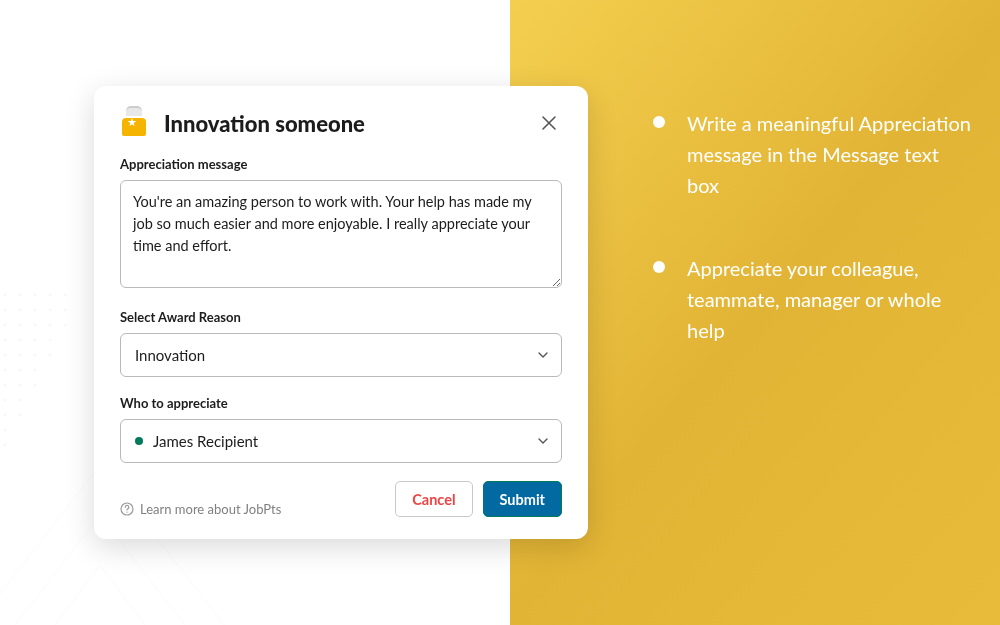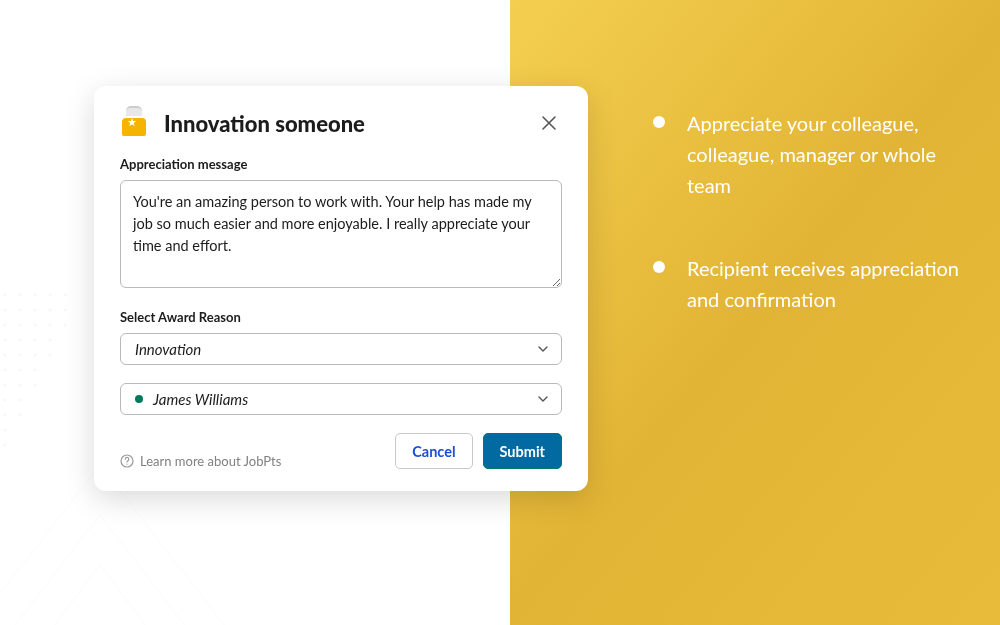--- a/index.html
+++ b/index.html
@@ -130,32 +130,31 @@
       padding: 10px 12px;
       font-size: 14.5px;
       color: #1d1c1d;
       font-family: inherit;
       resize: both;
       line-height: 1.5;
       margin-bottom: 18px;
     }
     .select {
       width: 100%;
-      height: 32px;
+      height: 44px;
       border: 1px solid #b9b9b9;
       border-radius: 6px;
       padding: 0 36px 0 14px;
       font-size: 15px;
       color: #1d1c1d;
       display: flex;
       align-items: center;
       position: relative;
       cursor: pointer;
       margin-bottom: 18px;
-      font-style: italic;
     }
     .chevron {
       position: absolute;
       right: 12px;
       top: 50%;
       transform: translateY(-50%);
     }
     .chevron svg { width: 12px; height: 12px; }
     .presence-dot {
       width: 8px;
@@ -190,21 +189,21 @@
       font-size: 14.5px;
       font-weight: 700;
       cursor: pointer;
       display: flex;
       align-items: center;
       justify-content: center;
     }
     .btn-cancel {
       background: #ffffff;
       border: 1px solid #c9c9c9;
-      color: #1d4ed8;
+      color: #ef4444;
       margin-left: 24px;
     }
     .btn-submit {
       background: #0369a1;
       border: 1px solid #007a5a;
       color: #ffffff;
     }
     .deco-dots {
       position: absolute;
       left: 0;
@@ -271,25 +270,25 @@
   <g fill="none" stroke="#e8e8e8" stroke-width="1">
     <path d="M 0 180 L 140 0 L 280 180 Z"></path>
     <path d="M 40 180 L 140 50 L 240 180 Z"></path>
     <path d="M 80 180 L 140 100 L 200 180 Z"></path>
   </g>
 </svg>
 
 <div class="bullets">
   <div class="bullet">
     <div class="bullet-dot"></div>
-    <div class="bullet-text">Appreciate your colleague, colleague, manager or whole team</div>
+    <div class="bullet-text">Write a meaningful Appreciation message in the Message text box</div>
   </div>
   <div class="bullet">
     <div class="bullet-dot"></div>
-    <div class="bullet-text">Recipient receives appreciation and confirmation</div>
+    <div class="bullet-text">Appreciate your colleague, teammate, manager or whole help</div>
   </div>
 </div>
 
 <div class="modal">
   <div class="modal-header">
     <div class="modal-title-wrap">
       <div class="bot-icon">
         <div class="bot-head"></div>
         <div class="bot-body"></div>
         <div class="bot-star">★</div>
@@ -309,23 +308,24 @@
   <div class="field-label">Select Award Reason</div>
   <div class="select">
     <span>Innovation</span>
     <span class="chevron">
       <svg viewBox="0 0 12 12">
           <path d="M2 4 L6 8 L10 4" stroke="#555" stroke-width="1.4" fill="none" stroke-linecap="round" stroke-linejoin="round"></path>
         </svg>
     </span>
   </div>
 
+  <div class="field-label">Who to appreciate</div>
   <div class="select">
     <span class="presence-dot"></span>
-    <span>James Williams</span>
+    <span>James Recipient</span>
     <span class="chevron">
       <svg viewBox="0 0 12 12">
           <path d="M2 4 L6 8 L10 4" stroke="#555" stroke-width="1.4" fill="none" stroke-linecap="round" stroke-linejoin="round"></path>
         </svg>
     </span>
   </div>
 
   <div class="modal-footer">
     <div class="learn-more">
       <svg viewBox="0 0 14 14">

